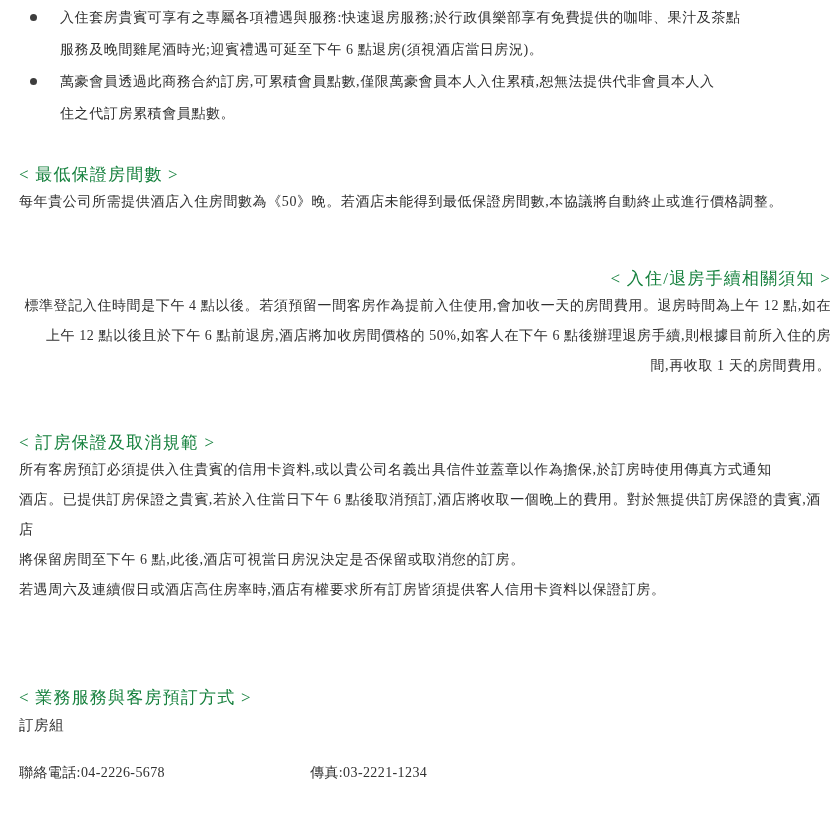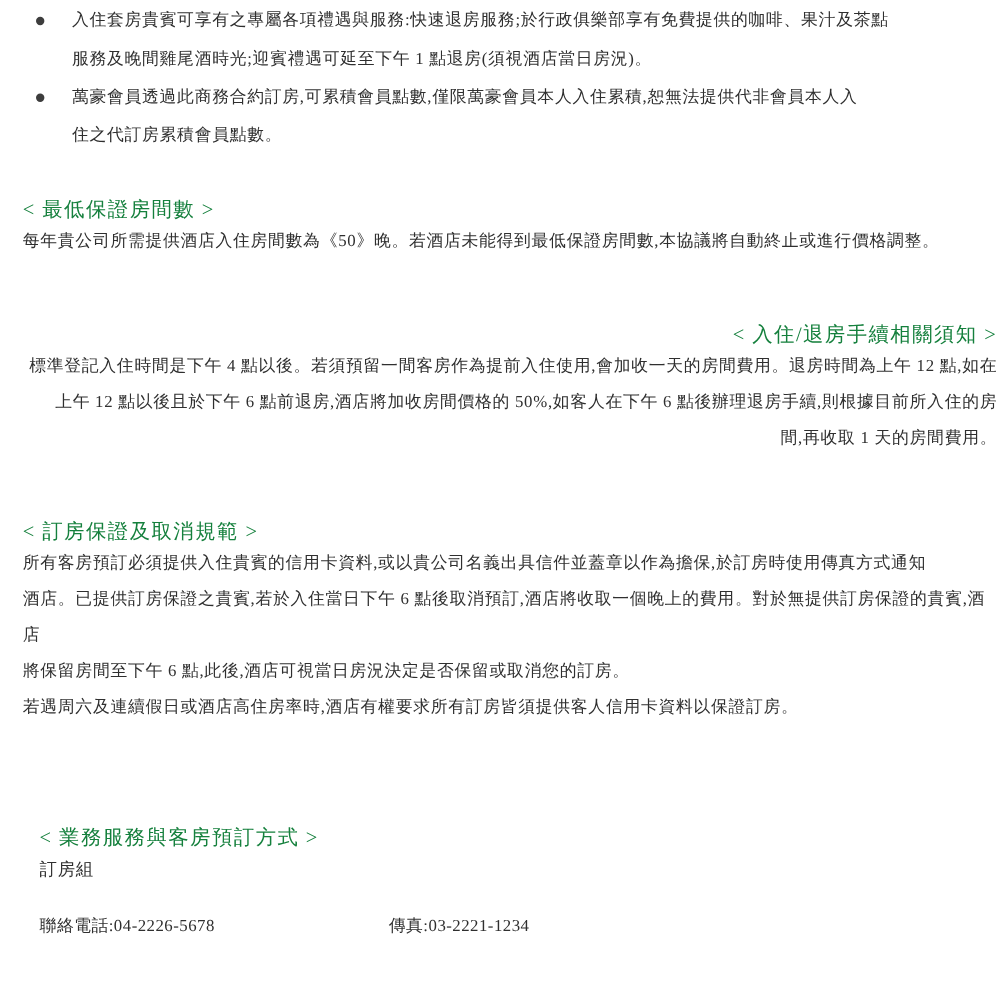--- a/index.html
+++ b/index.html
@@ -58,21 +58,21 @@
   }
   .section-body {
     margin: 0;
     font-size: 14px;
     line-height: 30px;
     letter-spacing: 0.6px;
   }
   .sec-min-rooms   { margin-top: 33px; }
   .sec-check       { margin-top: 50px; text-align: right; }
   .sec-guarantee   { margin-top: 50px; }
-  .sec-contact     { margin-top: 81px; margin-left: 14px; }
+  .sec-contact     { margin-top: 81px; }
 
   
   .team-name {
     margin-top: 5px;
     font-size: 14.5px;
     line-height: 20px;
     letter-spacing: 0.6px;
   }
   .contact-row {
     margin-top: 28px;
@@ -88,21 +88,21 @@
 </style>
 </head>
 <body>
 
 <div class="page">
 
   <ul class="bullets">
     <li>
       <span class="bullet-dot"></span>
       <span class="pre">入住套房貴賓可享有之專屬各項禮遇與服務:快速退房服務;於行政俱樂部享有免費提供的咖啡、果汁及茶點
-服務及晚間雞尾酒時光;迎賓禮遇可延至下午 1 點退房(須視酒店當日房況)。</span>
+服務及晚間雞尾酒時光;迎賓禮遇可延至下午 6 點退房(須視酒店當日房況)。</span>
     </li>
     <li>
       <span class="bullet-dot"></span>
       <span class="pre">萬豪會員透過此商務合約訂房,可累積會員點數,僅限萬豪會員本人入住累積,恕無法提供代非會員本人入
 住之代訂房累積會員點數。</span>
     </li>
   </ul>
 
   <div class="section sec-min-rooms">
     <h2 class="section-heading">&lt; 最低保證房間數 &gt;</h2>

